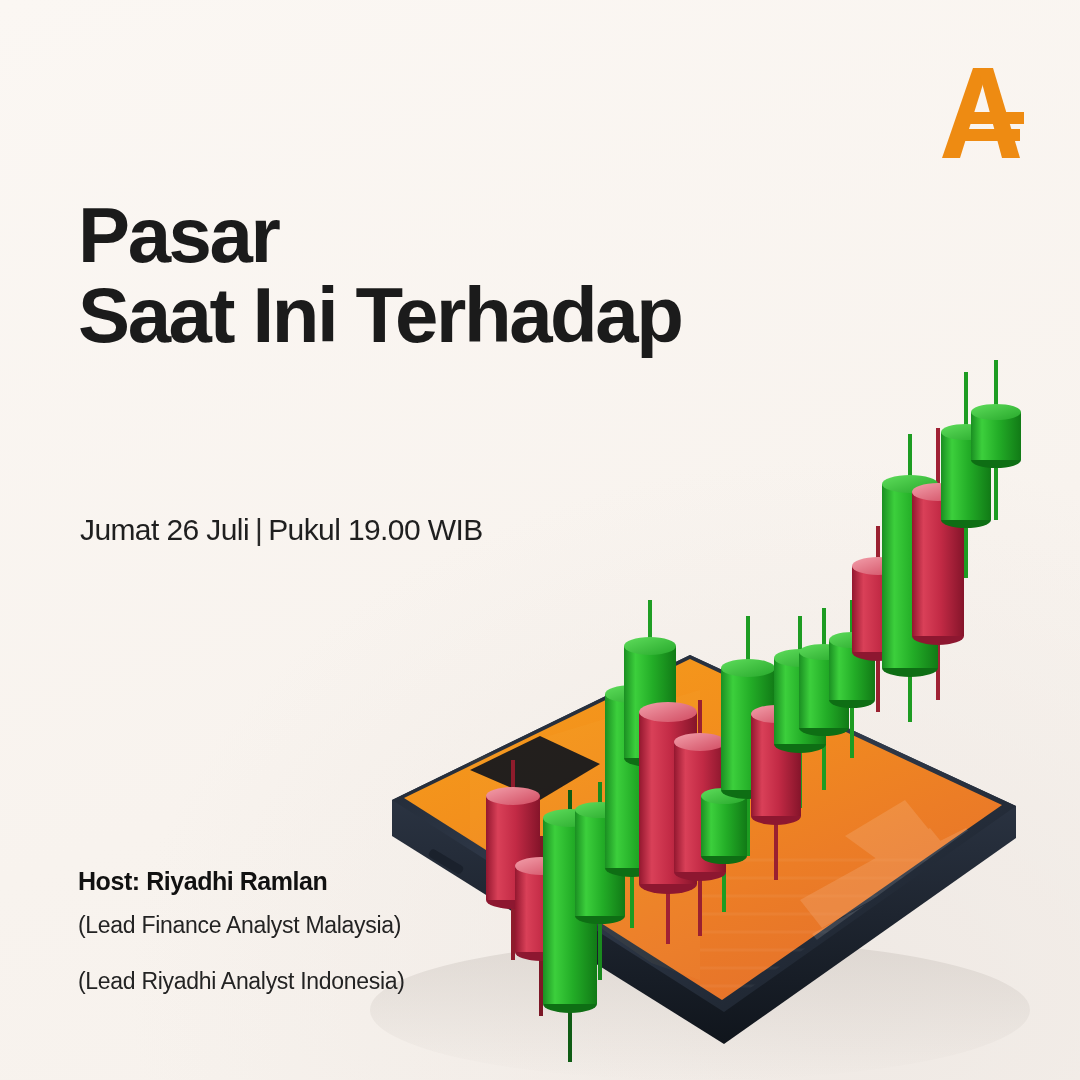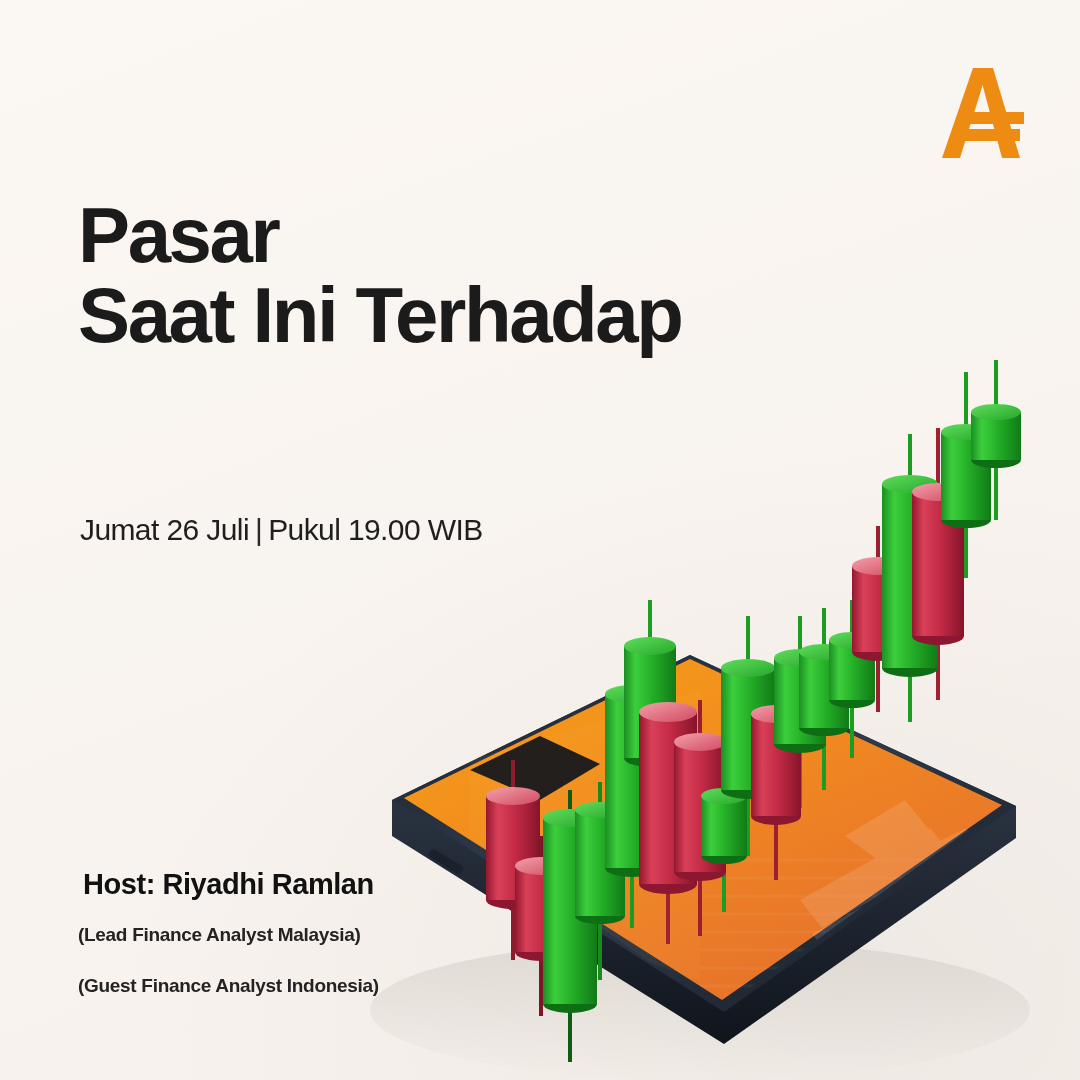--- a/index.html
+++ b/index.html
@@ -68,34 +68,33 @@
     padding:0 6px;
     color:#2a2a2a;
     font-weight:300;
   }
 
   .credits{position:absolute;left:78px;top:866px;}
   .credit-block{margin-bottom:26px;}
   .credit-block:last-child{margin-bottom:0;}
   .credit-name{
     color:#111;
-    font-size:29px;
+    font-size:25px;
     font-weight:bold;
     letter-spacing:-.45px;
     line-height:1.25;
     white-space:nowrap;
-    text-align:center;
   }
   .credit-role{
     color:#232323;
-    font-size:19px;
-    font-weight:bold;
+    font-size:23px;
+    font-weight:normal;
     letter-spacing:-.3px;
     line-height:1.3;
-    margin-top:21px;
+    margin-top:14px;
     white-space:nowrap;
   }
 
   .logo{
     position:absolute;right:44px;top:62px;
     width:104px;height:100px;
   }
 </style>
 </head>
 <body>
@@ -340,21 +339,21 @@
     <div class="datetime">
       <span>Jumat 26 Juli</span><span class="sep">|</span><span>Pukul 19.00 WIB</span>
     </div>
 
     <div class="credits">
       <div class="credit-block">
         <div class="credit-name">Host: Riyadhi Ramlan</div>
         <div class="credit-role">(Lead Finance Analyst Malaysia)</div>
       </div>
       <div class="credit-block">
-        <div class="credit-role">(Guest Finance Analyst Indonesia)</div>
+        <div class="credit-role">(Lead Riyadhi Analyst Indonesia)</div>
       </div>
     </div>
 
     <div class="logo">
       <svg viewBox="0 0 104 100" width="104" height="100">
         <g fill="#ee8b12">
 
           <path d="M41 6 L56 6 L28 96 L10 96 Z"></path>
 
           <path d="M46 6 L61 6 L88 96 L70 96 Z"></path>

